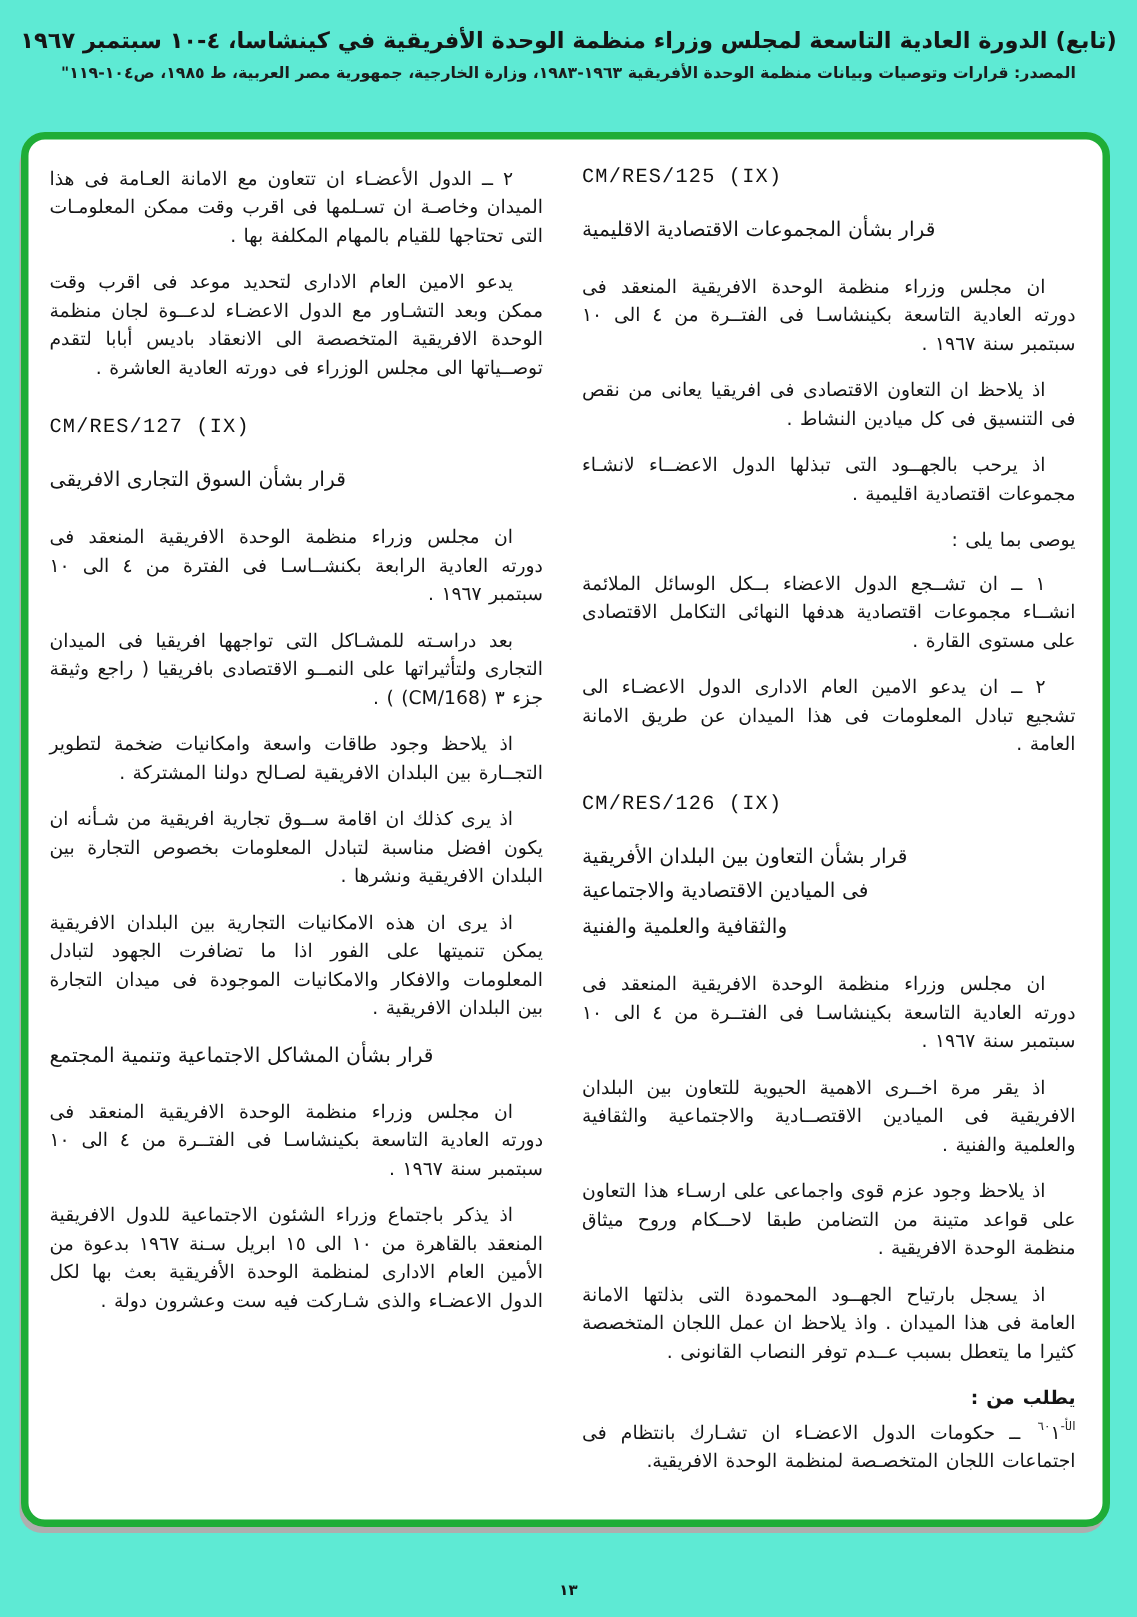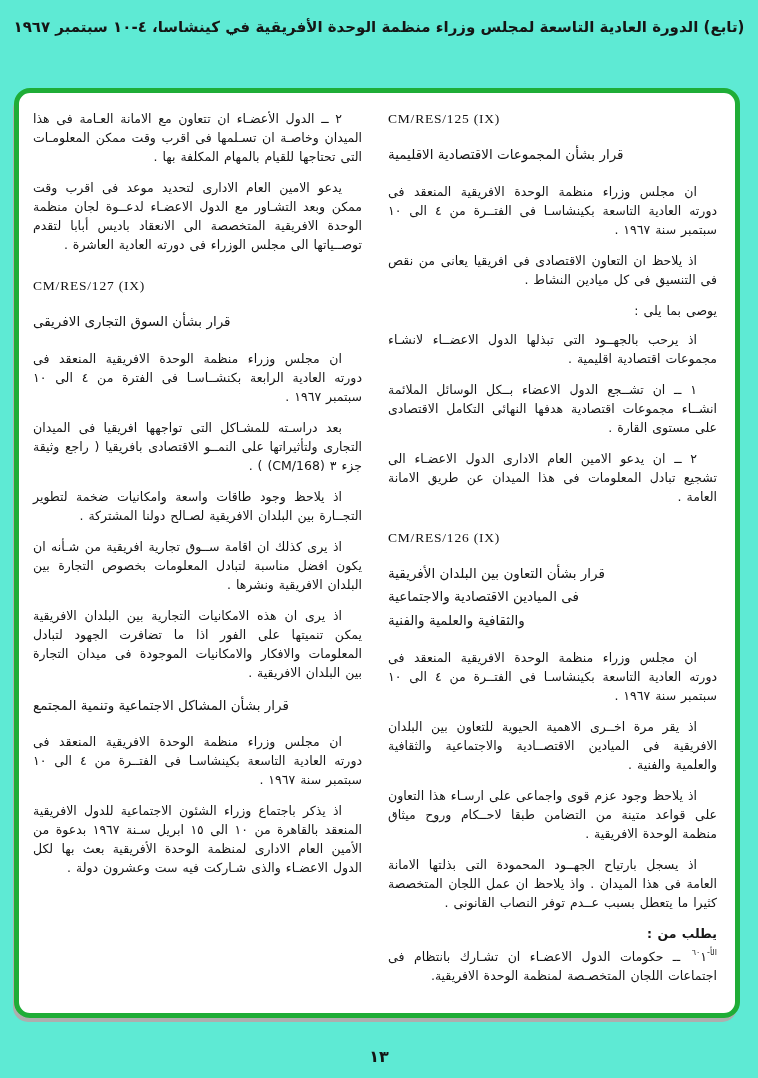--- a/index.html
+++ b/index.html
@@ -40,21 +40,21 @@
     font-size:12.5px;
     line-height:1.52;
     text-align:justify;
     text-indent:20px;
     word-spacing:1px;
   }
   .no-indent{text-indent:0;}
   .bold{font-weight:bold;}
   .code{
     direction:ltr;text-align:left;
-    font-family:Liberation Serif, serif;
+    font-family:Liberation Mono, monospace;
     font-size:13.5px;letter-spacing:.8px;
     margin:24px 0 16px 0;
     color:#111;
   }
   .code.first{margin-top:2px;}
   .title{
     margin:0 0 15px;
     font-size:13.5px;font-weight:normal;
     text-align:left;line-height:1.75;
   }
@@ -62,41 +62,42 @@
     font-size:8px;
     color:#222;
     margin-left:2px;
     letter-spacing:-0.5px;
     vertical-align:6px;
   }
   
   .footer{
     position:absolute;bottom:12px;left:0;right:0;
     text-align:center;
-    font-size:16px;font-weight:bold;
+    font-size:10px;font-weight:bold;
   }
 </style>
 </head>
 <body>
 
 <div class="page">
 
   <div class="header">
     <div class="header-line1">(تابع) الدورة العادية التاسعة لمجلس وزراء منظمة الوحدة الأفريقية في كينشاسا، ٤-١٠ سبتمبر ١٩٦٧</div>
+    <div class="header-line2">المصدر: قرارات وتوصيات وبيانات منظمة الوحدة الأفريقية ١٩٦٣-١٩٨٣، وزارة الخارجية، جمهورية مصر العربية، ط ١٩٨٥، ص١٠٤-١١٩"</div>
   </div>
 
   <div class="content-box">
 
     <div class="col">
       <div class="code first">CM/RES/125 (IX)</div>
       <div class="title">قرار بشأن المجموعات الاقتصادية الاقليمية</div>
       <p class="para">ان مجلس وزراء منظمة الوحدة الافريقية المنعقد فى دورته العادية التاسعة بكينشاسـا فى الفتــرة من ٤ الى ١٠ سبتمبر سنة ١٩٦٧ .</p>
       <p class="para">اذ يلاحظ ان التعاون الاقتصادى فى افريقيا يعانى من نقص فى التنسيق فى كل ميادين النشاط .</p>
+      <p class="para">اذ يرحب بالجهــود التى تبذلها الدول الاعضــاء لانشـاء مجموعات اقتصادية اقليمية .</p>
       <p class="para no-indent" style="margin-bottom:10px">يوصى بما يلى :</p>
-      <p class="para">اذ يرحب بالجهــود التى تبذلها الدول الاعضــاء لانشـاء مجموعات اقتصادية اقليمية .</p>
       <p class="para">١ ــ ان تشــجع الدول الاعضاء بــكل الوسائل الملائمة انشــاء مجموعات اقتصادية هدفها النهائى التكامل الاقتصادى على مستوى القارة .</p>
       <p class="para">٢ ــ ان يدعو الامين العام الادارى الدول الاعضـاء الى تشجيع تبادل المعلومات فى هذا الميدان عن طريق الامانة العامة .</p>
 
       <div class="code">CM/RES/126 (IX)</div>
       <div class="title">
         <span>قرار بشأن التعاون بين البلدان الأفريقية</span><br>
         <span>فى الميادين الاقتصادية والاجتماعية</span><br>
         <span>والثقافية والعلمية والفنية</span>
       </div>
       <p class="para">ان مجلس وزراء منظمة الوحدة الافريقية المنعقد فى دورته العادية التاسعة بكينشاسـا فى الفتــرة من ٤ الى ١٠ سبتمبر سنة ١٩٦٧ .</p>

